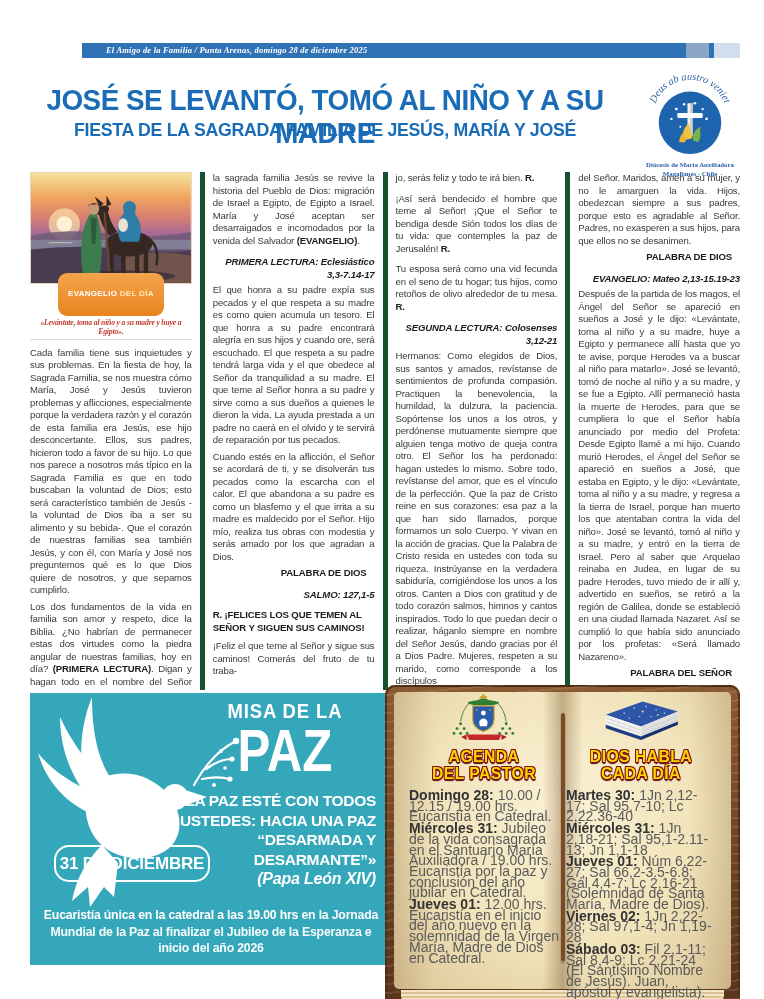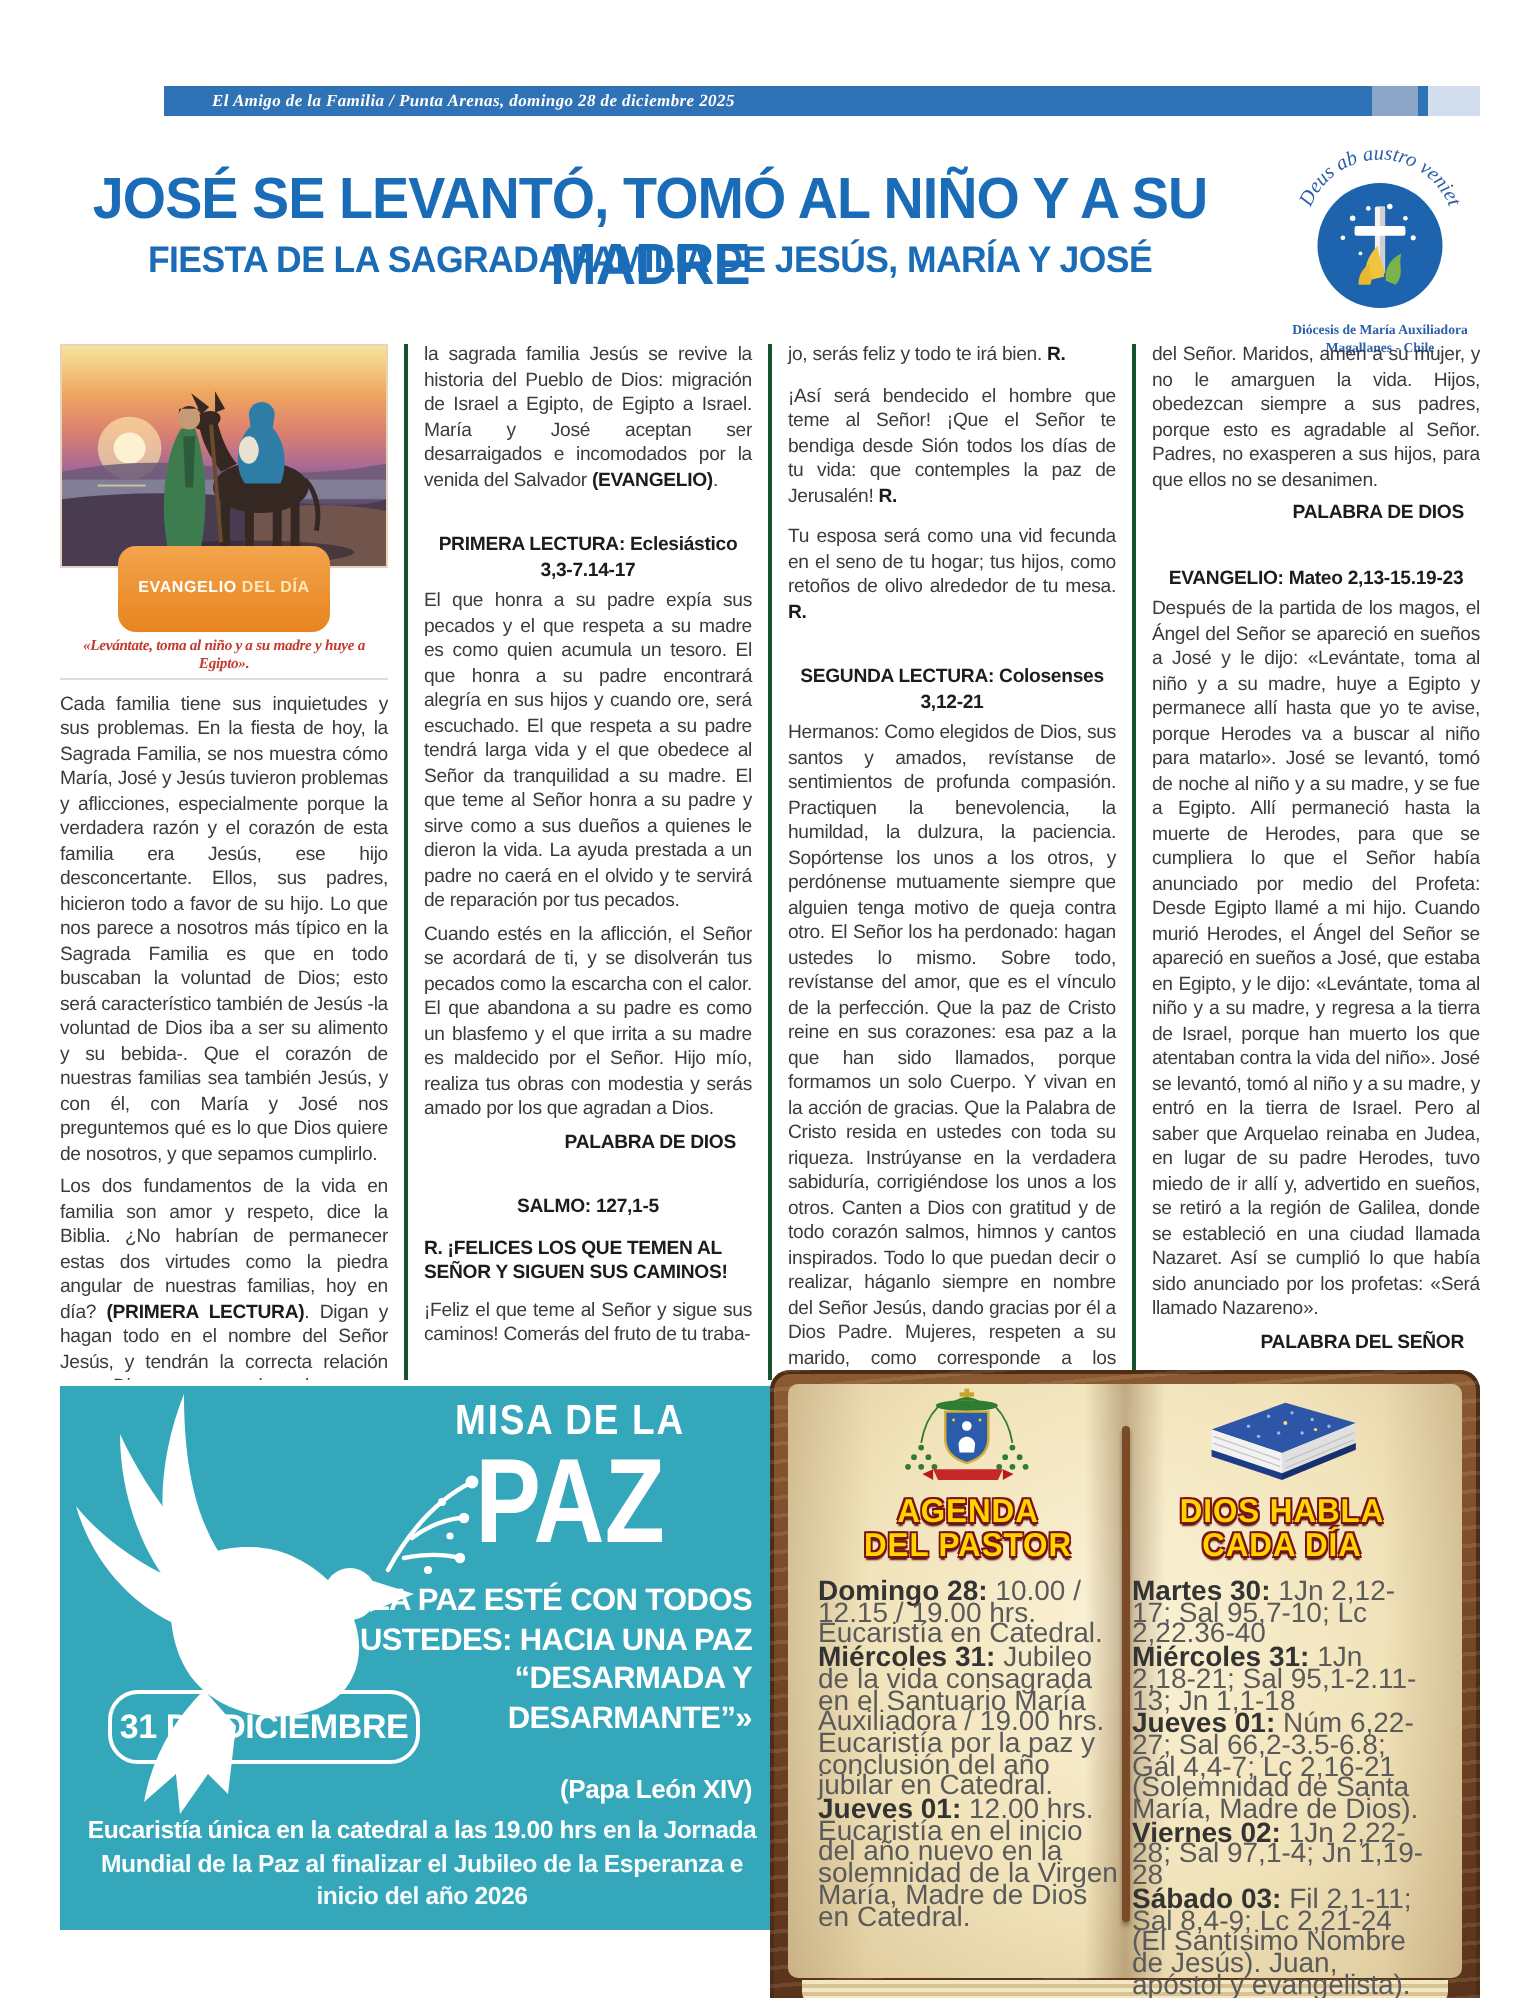--- a/index.html
+++ b/index.html
@@ -16,45 +16,45 @@
             font-weight:bold;font-size:29px;letter-spacing:-.5px;transform:scaleX(.96);transform-origin:center;}
   .subheadline{position:absolute;left:20px;top:119px;width:610px;text-align:center;color:#1a6cb7;
             font-weight:bold;font-size:18.5px;letter-spacing:-.3px;transform:scaleX(.96);transform-origin:center;}
   
   .logo{position:absolute;left:636px;top:72px;width:108px;text-align:center;}
   .logo-caption{font:bold 6.8px "Liberation Serif",serif;color:#2d5fa8;line-height:8px;margin-top:1px;}
   
   .columns{position:absolute;left:30px;top:172px;width:710px;height:518px;display:flex;}
   .col{flex:1;padding:0 8px;overflow:hidden;font-size:9.6px;line-height:12.5px;
        letter-spacing:-.15px;text-align:justify;}
-  .col + .col{border-left:2px solid #14532d;}
+  .col + .col{border-left:5px solid #14532d;}
   .col:first-child{padding-left:0;}
   .col:last-child{padding-right:0;}
   .col p{margin:0 0 4px;}
-  .col .sec-h{font-weight:bold;color:#1c1c1c;margin:20px 0 3px;text-align:center;}
+  .col .sec-h{font-weight:bold;color:#1c1c1c;margin:9px 0 3px;text-align:right;font-style:italic;}
   .col .resp{font-weight:bold;color:#1c1c1c;margin:8px 0 6px;text-align:left;}
   .col .sign{font-weight:bold;color:#1c1c1c;text-align:right;padding-right:8px;margin:2px 0 4px;}
   .col b{color:#1c1c1c;}
   
   .gospel{margin:0 0 7px;position:relative;text-align:center;}
   .gospel svg{display:block;width:100%;height:112px;border:1px solid #e4d4ba;box-sizing:border-box;}
   .badge{position:relative;margin:-11px auto 2px;display:inline-block;background:linear-gradient(#f3a44c,#e8841f);
          border-radius:9px;padding:15px 10px;font-size:8px;font-weight:bold;color:#fff;letter-spacing:.3px;}
   .badge .lite{color:#ffe8b8;font-weight:bold;}
   .gospel-quote{font:italic bold 7.6px "Liberation Serif",serif;color:#c23b2e;
                 border-bottom:1px solid #ddd;padding-bottom:3px;}
   
   .misa{position:absolute;left:30px;top:693px;width:362px;height:272px;background:#35a7ba;color:#fff;overflow:hidden;}
   .dove{position:absolute;left:2px;top:2px;width:215px;height:220px;}
   .misa-title{position:absolute;right:22px;top:6px;width:170px;text-align:center;}
   .misa-title .t1{font-weight:bold;font-size:21px;letter-spacing:1px;transform:scaleX(.88);transform-origin:center;}
   .misa-title .t2{font-weight:bold;font-size:60px;line-height:56px;transform:scaleX(.82);transform-origin:center;}
   .misa-quote{position:absolute;right:16px;top:98px;width:215px;text-align:right;font-weight:bold;
               font-size:15.5px;line-height:19.5px;letter-spacing:-.3px;}
-  .pope{font-size:13px;margin-top:16px;letter-spacing:-.2px;}
+  .pope{font-size:16px;margin-top:0;letter-spacing:-.2px;font-style:italic;}
   .date-badge{position:absolute;left:24px;top:152px;width:152px;height:33px;border:2.5px solid #fff;
               border-radius:15px;text-align:center;line-height:33px;font-weight:bold;font-size:17px;
               letter-spacing:-.2px;}
   .misa-footer{position:absolute;left:10px;right:10px;top:214px;text-align:center;font-size:12.3px;
                line-height:16.5px;font-weight:bold;letter-spacing:-.2px;}
   .misa-footer .rest{font-weight:bold;opacity:.96;}
   
   .book{position:absolute;left:385px;top:685px;width:355px;height:326px;}
   .book-cover{position:absolute;inset:0;border-radius:10px;
       background:linear-gradient(180deg,#8a5a33,#6b3f22 60%,#58321a);

